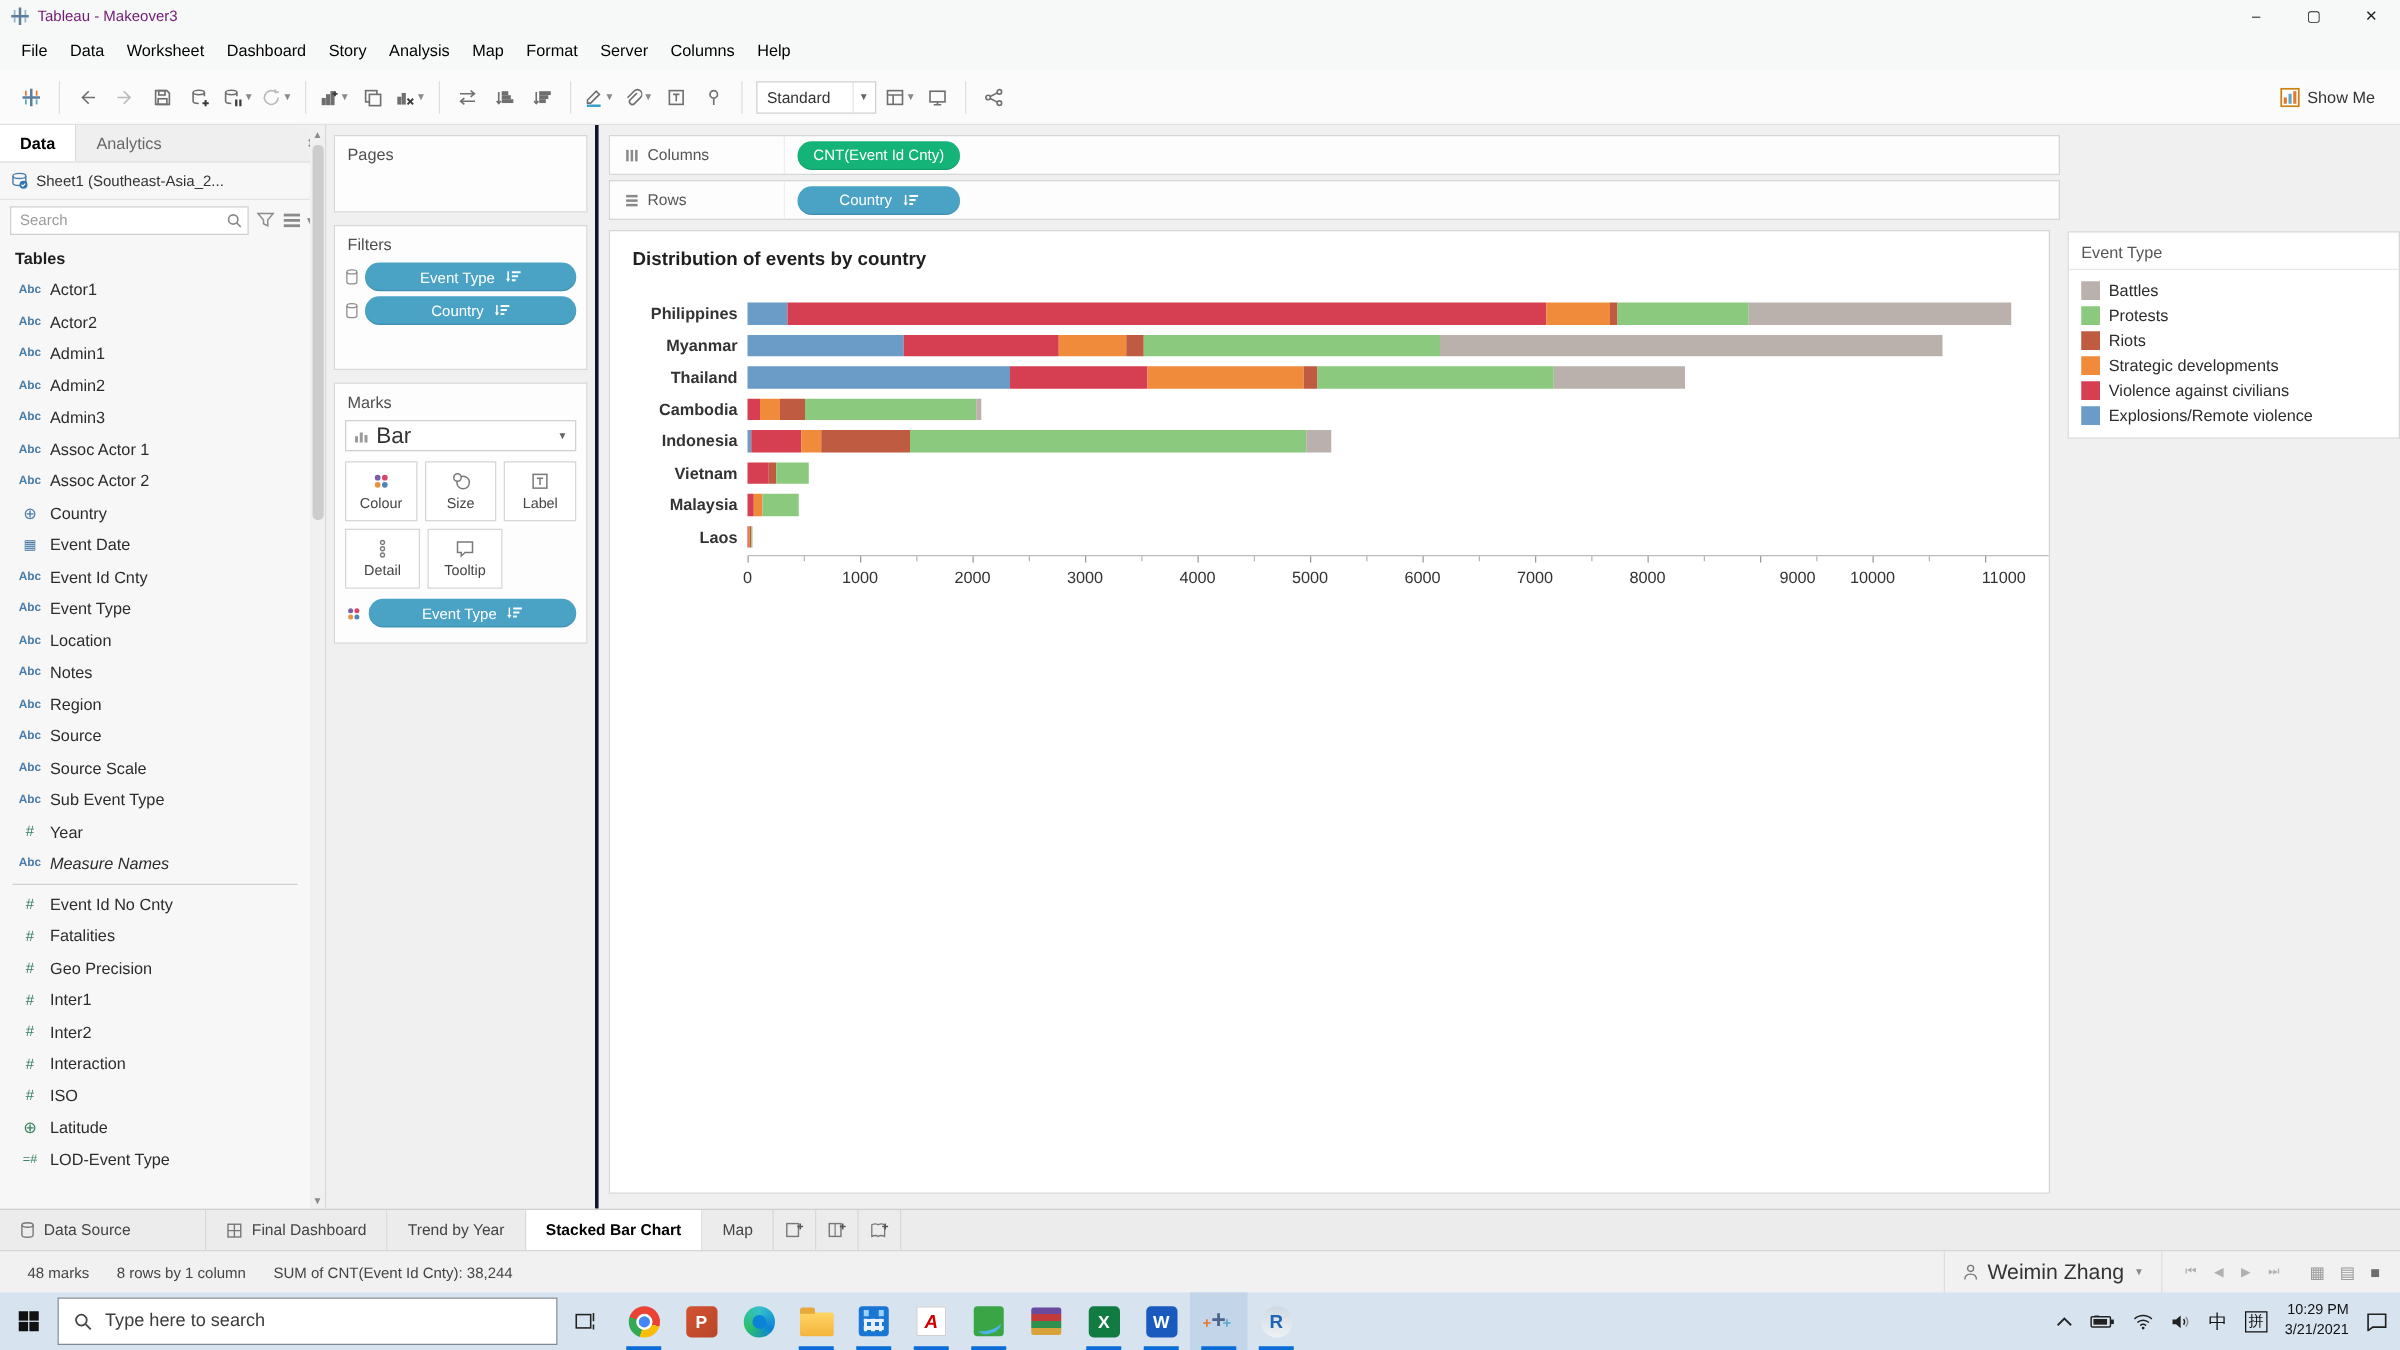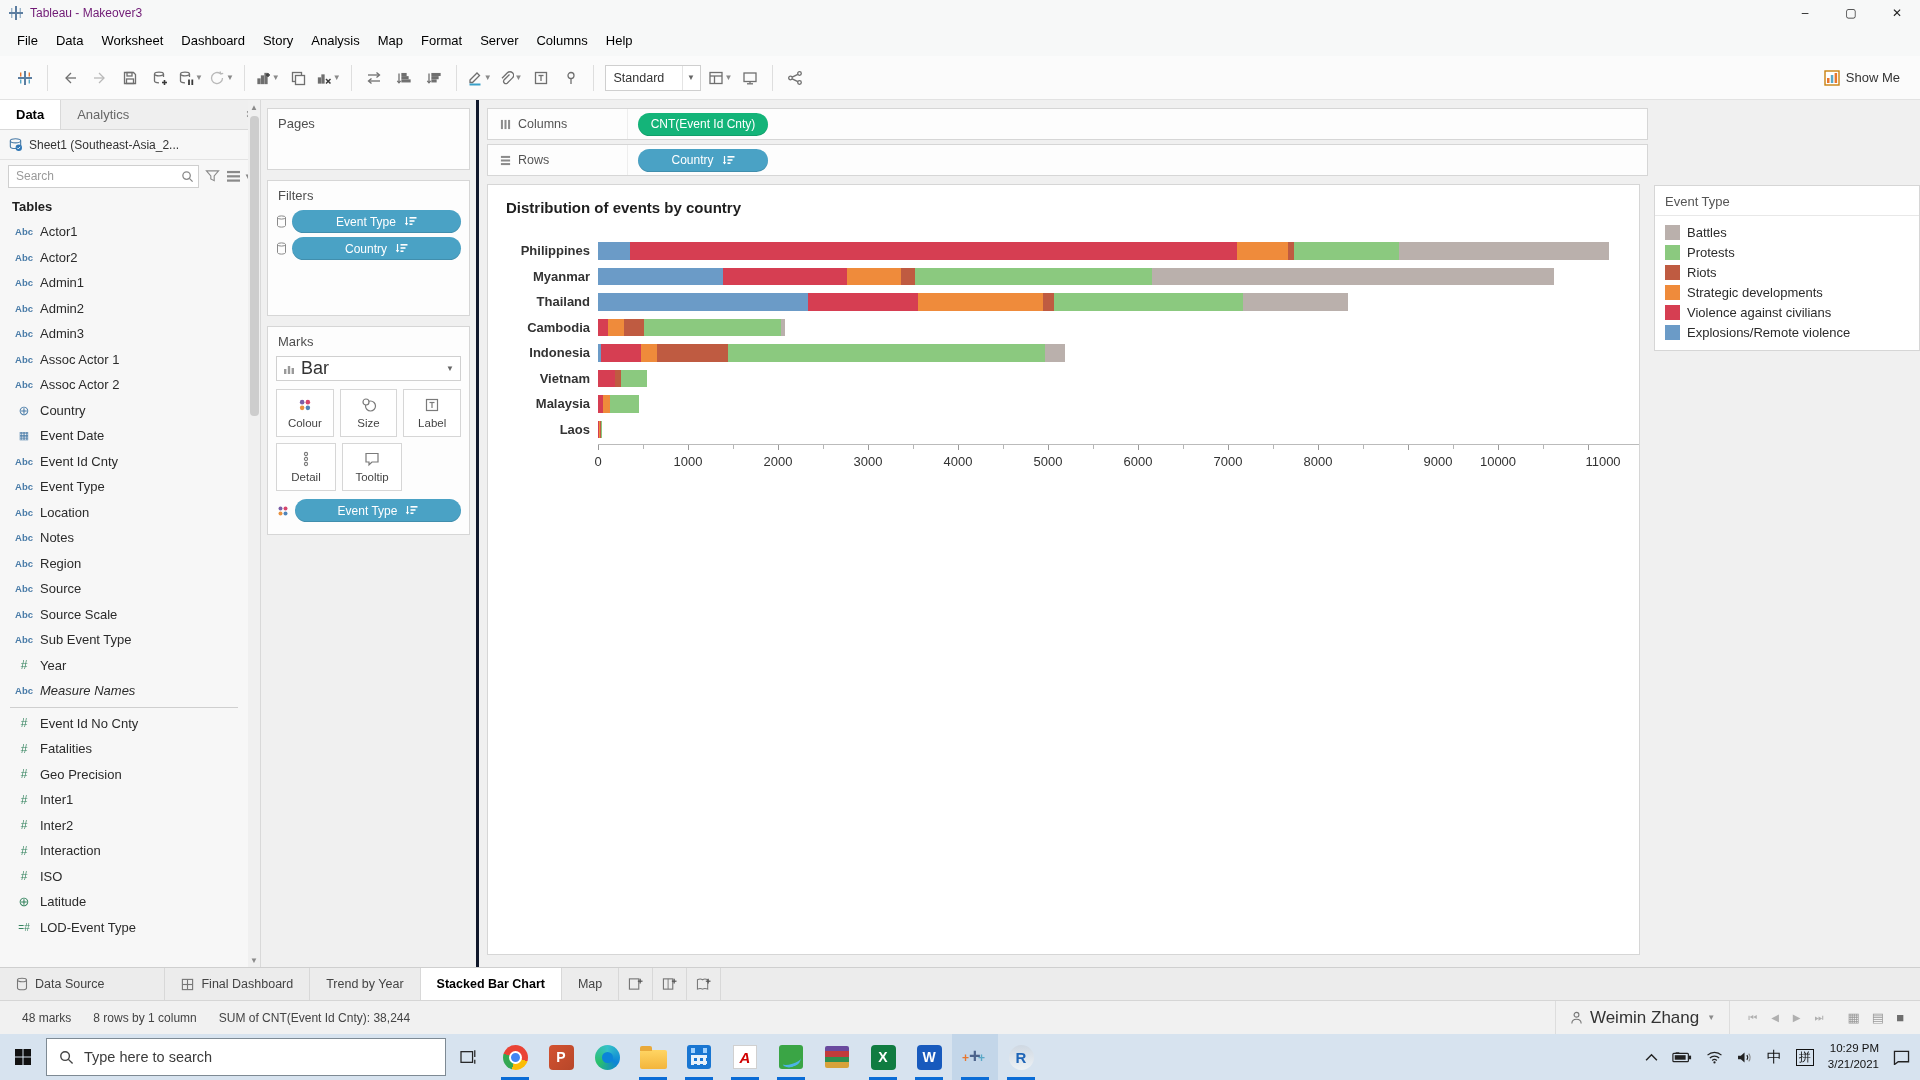--- a/index.html
+++ b/index.html
@@ -77,21 +77,21 @@
   #fscroll .thumb { position:absolute; top:16px; left:1.5px; width:9px; height:300px;
     background:#cdcdcd; border-radius:4px; }
   #fscroll .arr.dn { position:absolute; bottom:0; left:0; right:0; }
 
   
   #cards-col { width:218px; background:#f0f0f0; border-right:3px solid #0f172a;
     padding:8px 6px; display:flex; flex-direction:column; gap:10px; }
   .card { background:#fdfdfd; border:1px solid #d6d6d6; }
   .card-title { font-size:13px; color:#4f4f4f; padding:7px 10px 5px 10px; }
   #pages-card { height:62px; }
-  #filters-card { height:136px; padding-bottom:6px; }
+  #filters-card { height:116px; padding-bottom:6px; }
   .pill-row { display:flex; align-items:center; gap:5px; padding:2px 8px; }
   .pill { flex:1; height:23px; background:#4aa2c5; border-radius:12px; color:#fff;
     font-size:12px; display:flex; align-items:center; justify-content:center; gap:8px;
     padding:0 8px; box-shadow:inset 0 -1px 0 rgba(0,0,0,.12); }
   .pill .ptxt { white-space:nowrap; overflow:hidden; text-overflow:ellipsis; }
   #marks-card { padding-bottom:10px; }
   #mark-combo { margin:2px 8px 8px 8px; height:25px; border:1px solid #d0d0d0; background:#fff;
     display:flex; align-items:center; padding:0 6px; gap:6px; }
   #mark-combo .mval { flex:1; font-size:18px; color:#333; }
   #mark-combo .dd { color:#666; font-size:8px; }

